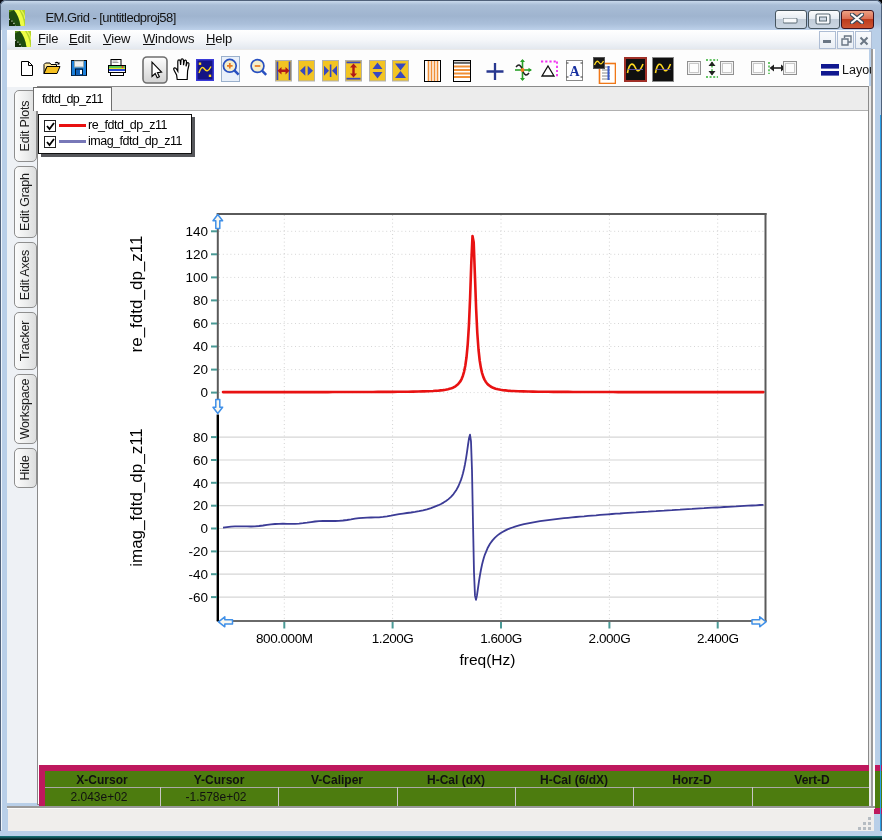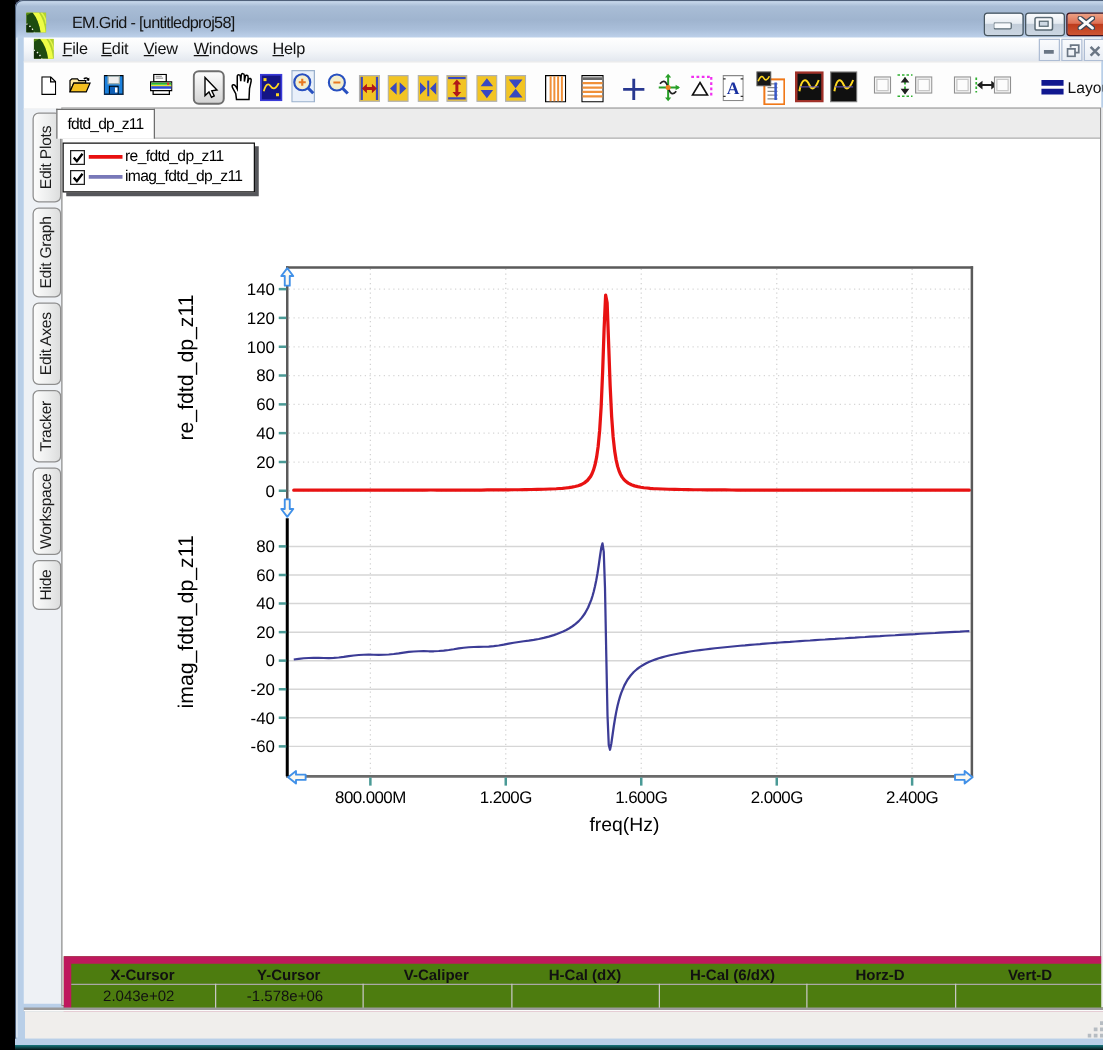--- a/index.html
+++ b/index.html
@@ -1,15 +1,15 @@
 <!DOCTYPE html>
 <html><head><meta charset="utf-8"><style>
 html,body{margin:0;padding:0;}
 body{width:882px;height:840px;overflow:hidden;background:#000;font-family:"Liberation Sans",sans-serif;}
-#win{position:absolute;left:12px;top:0;width:725px;height:840px;background:#0a0a14;}
+#win{position:absolute;left:0;top:0;width:725px;height:840px;background:#0a0a14;}
 .abs{position:absolute;}
 
 #frame{position:absolute;left:0;top:0;width:882px;height:837px;background:#b9cfe8;border-radius:6px 6px 0 0;box-shadow:inset 0 0 0 1px #50617a;}
 #titlebar{position:absolute;left:1px;top:1px;width:880px;height:29px;border-radius:6px 6px 0 0;background:linear-gradient(#c9d9ec 0%,#a9bdd6 14%,#9fb4cf 52%,#aabfda 79%,#bdd1ea 100%);}
 #titletxt{position:absolute;left:45.5px;top:10px;font-size:13px;color:#141414;letter-spacing:-0.55px;}
 
 .capbtn{position:absolute;top:9.5px;height:17px;border-radius:3px;border:1px solid #46555f;}
 #btnmin{left:775px;width:30px;background:linear-gradient(#fbfcfd 0%,#e6ecf2 45%,#c2cdd9 50%,#cbd6e2 100%);}
 #btnmax{left:808px;width:30px;background:linear-gradient(#fbfcfd 0%,#e6ecf2 45%,#c2cdd9 50%,#cbd6e2 100%);}
 #btncls{left:841px;width:31px;background:linear-gradient(#eda184 0%,#dd7055 45%,#bd3b1c 50%,#cd5533 100%);border-color:#41111b;}
@@ -317,21 +317,21 @@
   <div id="ttable">
    <div id="thline"></div>
    <div class="th" style="left:1px;width:112px">X-Cursor</div>
    <div class="th" style="left:118px;width:112px">Y-Cursor</div>
    <div class="th" style="left:236px;width:112px">V-Caliper</div>
    <div class="th" style="left:355px;width:112px">H-Cal (dX)</div>
    <div class="th" style="left:473px;width:112px">H-Cal (6/dX)</div>
    <div class="th" style="left:591px;width:112px">Horz-D</div>
    <div class="th" style="left:711px;width:112px">Vert-D</div>
    <div class="tv" style="left:-2px;width:112px">2.043e+02</div>
-   <div class="tv" style="left:115px;width:112px">-1.578e+06</div>
+   <div class="tv" style="left:115px;width:112px">-1.578e+02</div>
    <div class="tsep2" style="left:115px"></div>
    <div class="tsep2" style="left:233px"></div>
    <div class="tsep2" style="left:352px"></div>
    <div class="tsep2" style="left:470px"></div>
    <div class="tsep2" style="left:588px"></div>
    <div class="tsep2" style="left:707px"></div>
   </div>
  </div>
  <svg class="abs" style="left:0;top:0;z-index:5;pointer-events:none" width="882" height="840">
  <line x1="284.3" y1="215" x2="284.3" y2="620" stroke="#d2d2d2" stroke-width="1" stroke-dasharray="1,2.8"></line>

